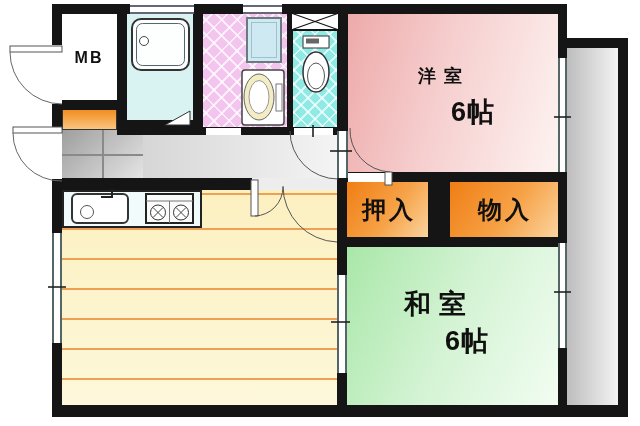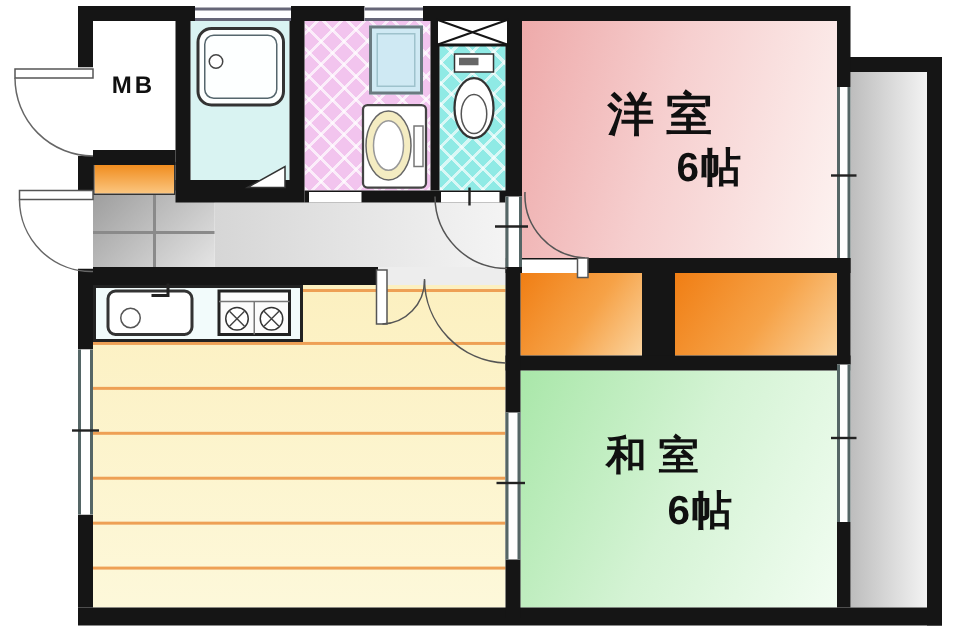--- a/index.html
+++ b/index.html
@@ -144,18 +144,20 @@
       <path d="M48,287 H66"></path>
       <path d="M554,117 H571"></path>
       <path d="M554,292 H571"></path>
       <path d="M330,151 H352"></path>
       <path d="M331,322 H350"></path>
       <path d="M313,125 V137"></path>
     </g>
   </svg>
 
   <div class="lab" style="left:89px;top:58px;font-size:16px;letter-spacing:2px">MB</div>
-  <div class="lab" style="left:444px;top:76px;font-size:31px;letter-spacing:8px">洋室</div>
+  <div class="lab" style="left:444px;top:76px;font-size:18px;letter-spacing:8px">洋室</div>
   <div class="lab" style="left:473px;top:112px;font-size:27px;letter-spacing:1px">6帖</div>
+  <div class="lab" style="left:389px;top:210px;font-size:24px;letter-spacing:3px">押入</div>
+  <div class="lab" style="left:505px;top:210px;font-size:24px;letter-spacing:3px">物入</div>
   <div class="lab" style="left:439px;top:304px;font-size:27px;letter-spacing:8px">和室</div>
   <div class="lab" style="left:467px;top:341px;font-size:27px;letter-spacing:1px">6帖</div>
 
 </div>
 
 </body></html>

